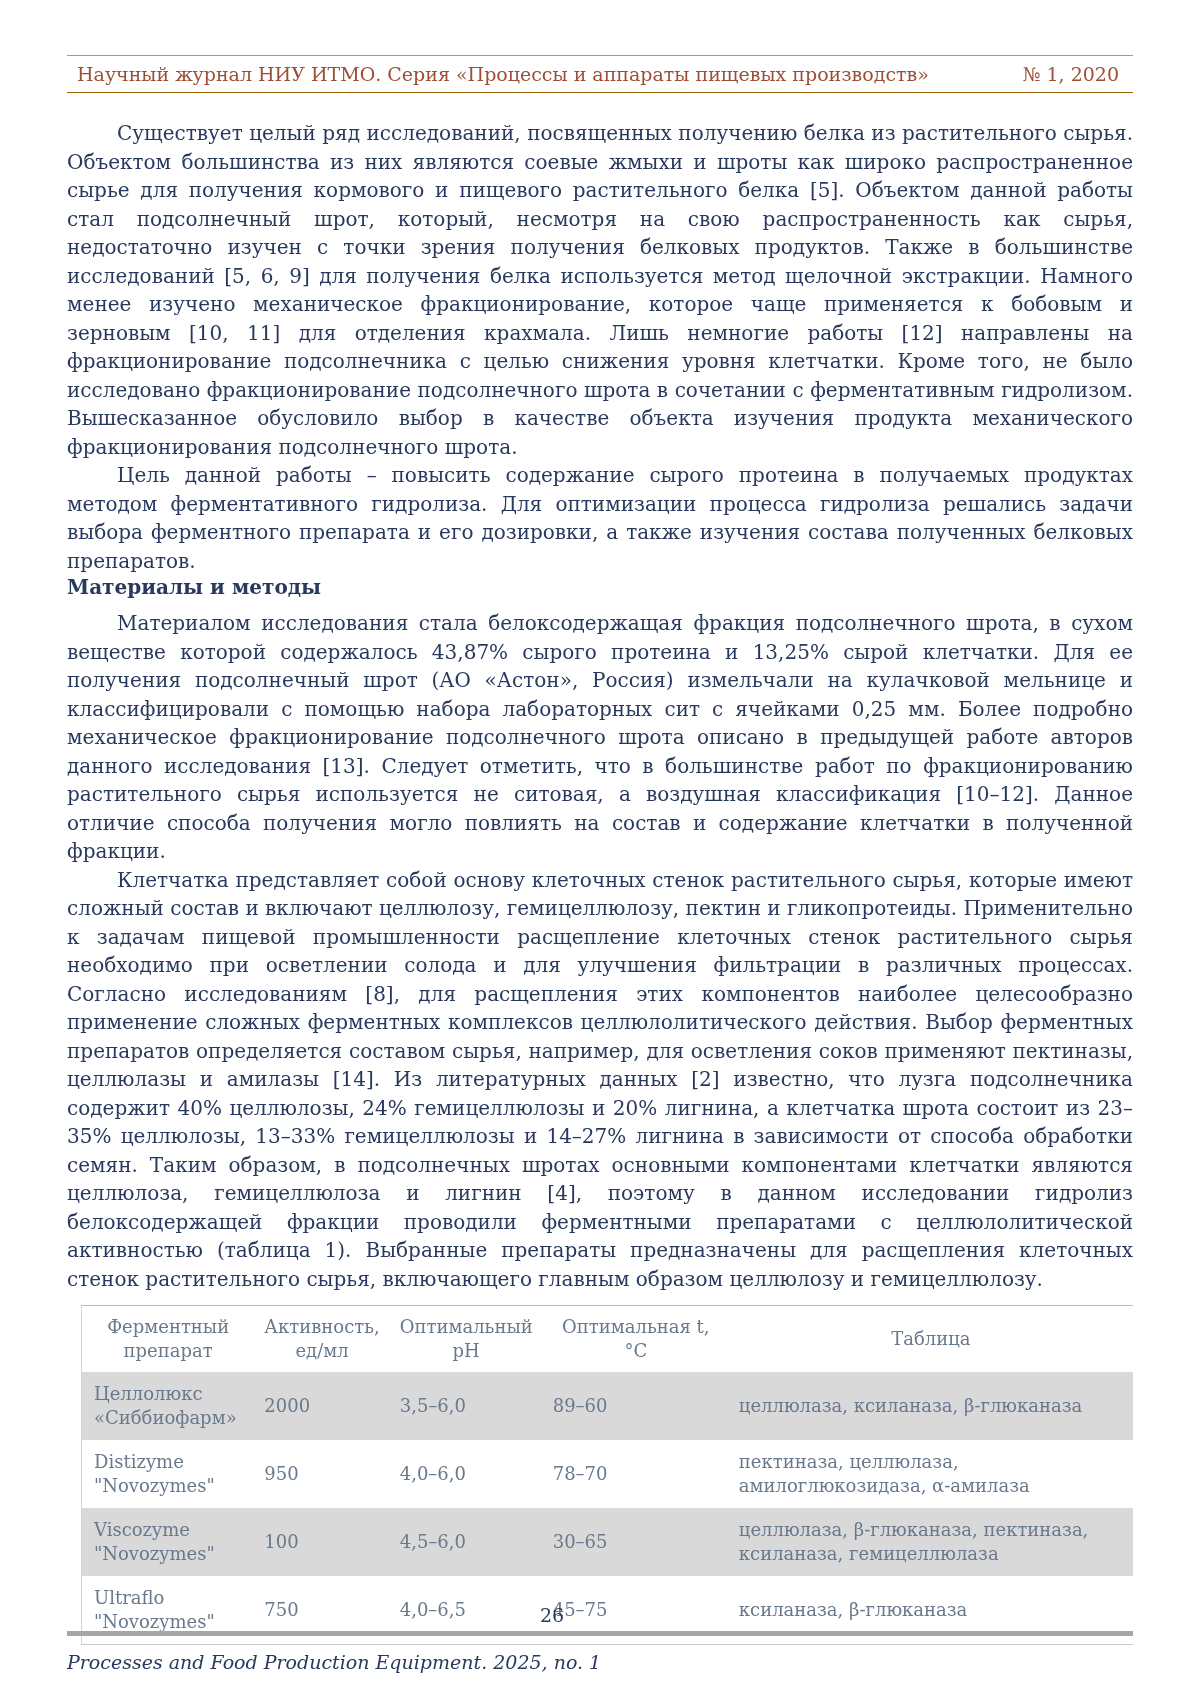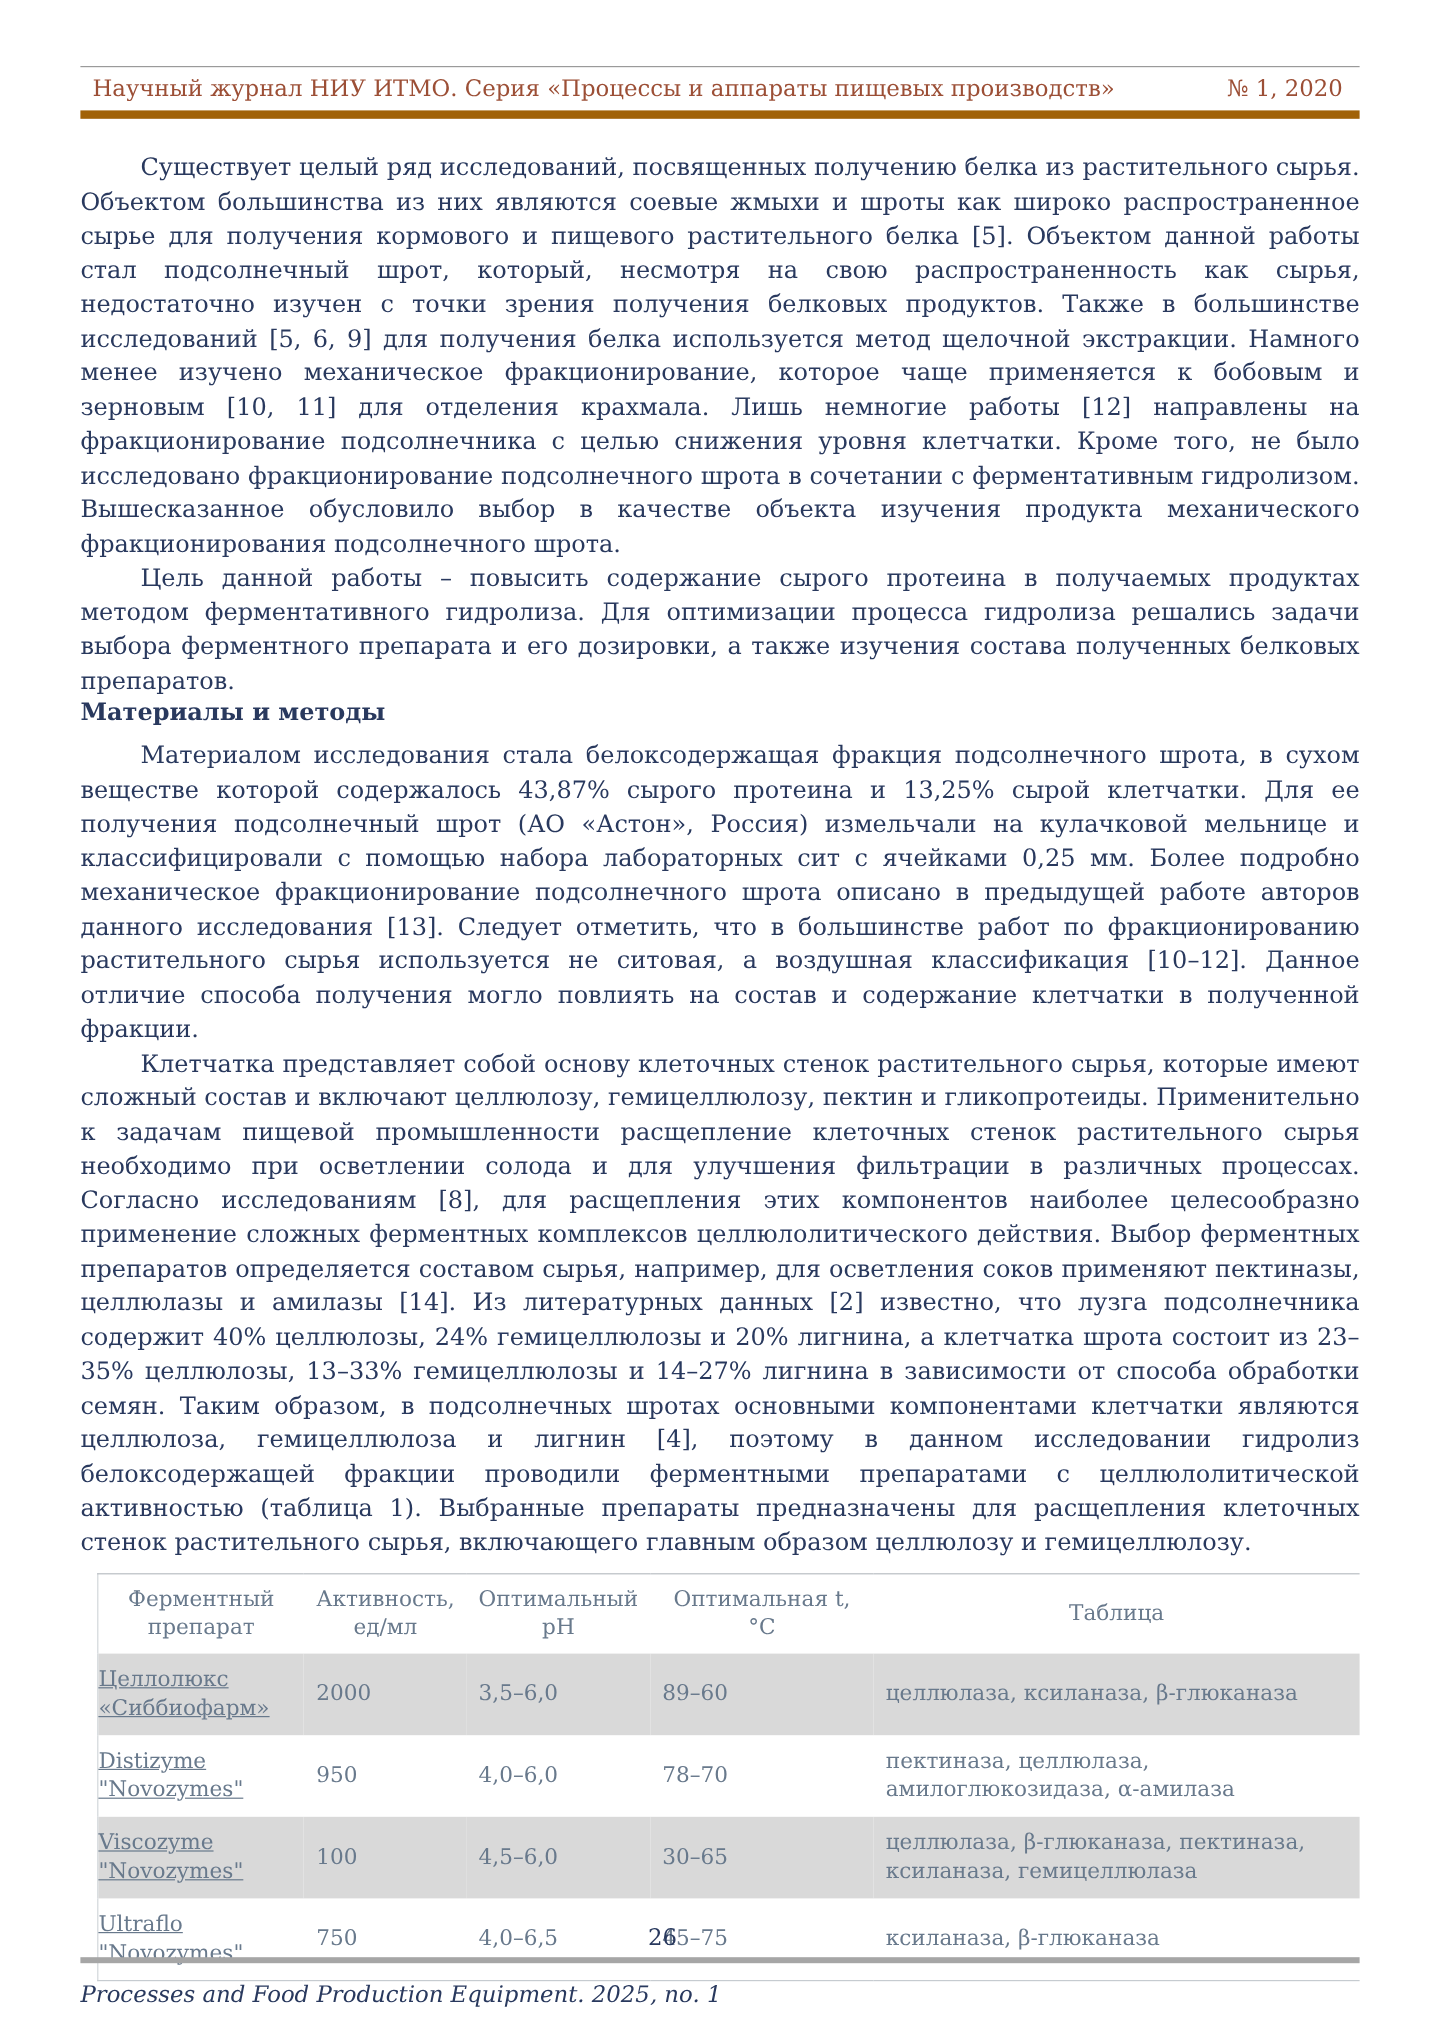--- a/index.html
+++ b/index.html
@@ -11,21 +11,21 @@
   }
   .page {
     position: relative;
     width: 1200px; height: 1697px;
     padding: 55px 67px 0 67px;
     overflow: hidden;
     background: #ffffff;
   }
   .page-header {
     border-top: 1px solid #9a9a9a;
-    border-bottom: 7px solid #a16207;
+    border-bottom: 1px solid #a16207;
     display: flex; justify-content: space-between; align-items: center;
     padding: 7px 14px 7px 10px;
     color: #9c4f36;
     font-size: 19px;
     white-space: nowrap;
   }
   .content { padding-top: 26px; }
   .para {
     font-size: 20px;
     line-height: 28.5px;
@@ -60,21 +60,21 @@
     padding: 9px 10px;
     line-height: 24px;
     background: #ffffff;
   }
   table.enzyme-table td {
     text-align: left;
     vertical-align: middle;
     padding: 10px 10px;
     line-height: 24px;
   }
-  table.enzyme-table td.cell-name { text-align: left; padding-left: 0; text-decoration: underline; }
+  table.enzyme-table td.cell-name { text-align: left; padding-left: 12px; }
   table.enzyme-table tbody tr.row-shaded { background: #d9d9d9; }
   col.c-name { width: 16.5%; }
   col.c-activity { width: 12%; }
   col.c-ph { width: 13.5%; }
   col.c-temp { width: 18%; }
   col.c-enzymes { width: 40%; }
   .page-footer {
     position: absolute;
     left: 67px; right: 67px; bottom: 24px;
   }

